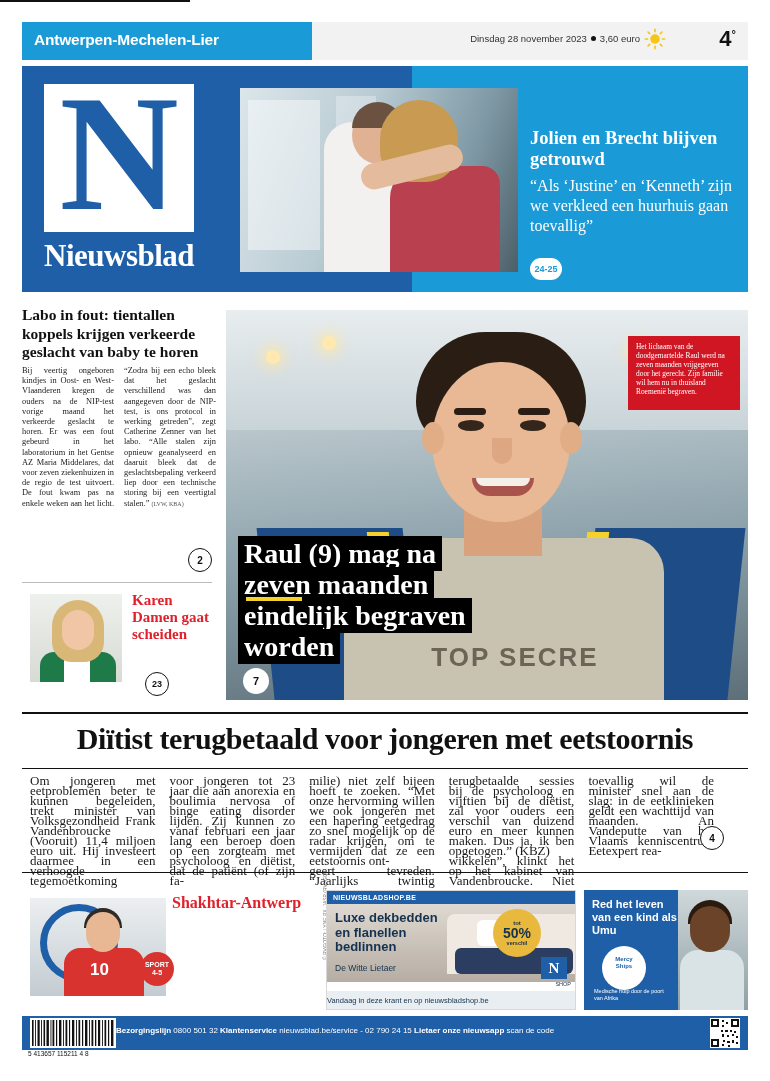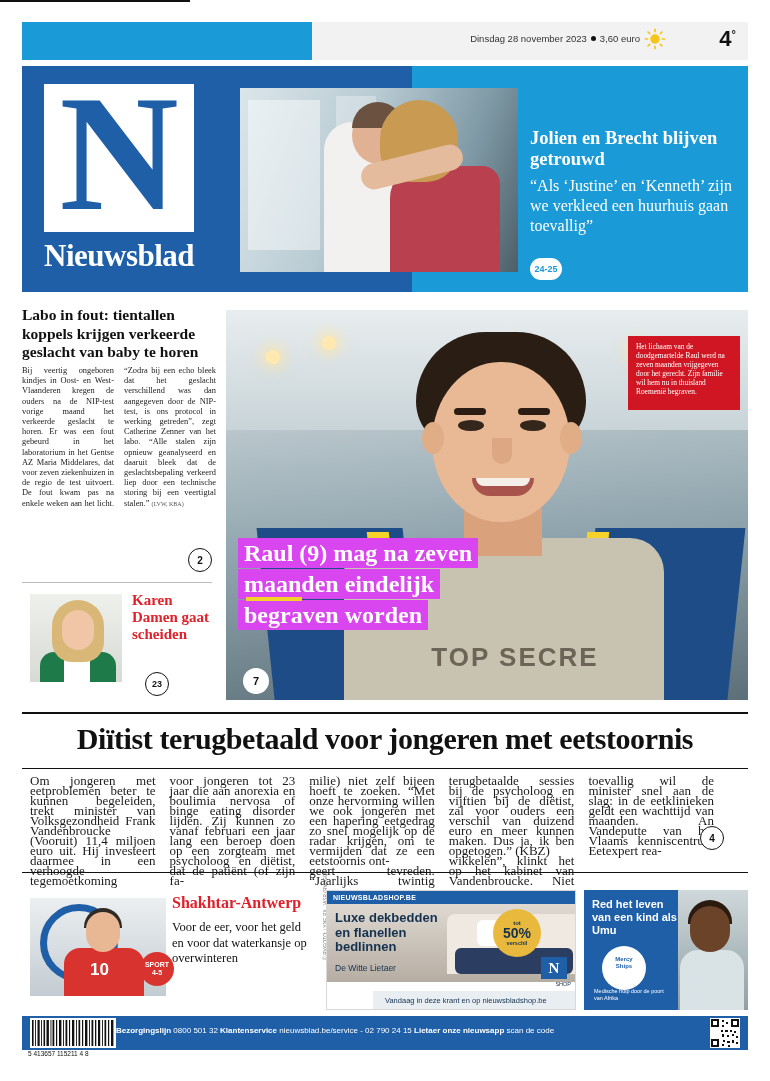--- a/index.html
+++ b/index.html
@@ -170,23 +170,23 @@
   .mp-shirt { position:absolute; left:118px; top:228px; width:320px; height:170px; background:#c8c2b0; border-radius:34px 34px 0 0; }
   .mp-jacket-l { position:absolute; left:40px; top:218px; width:146px; height:180px; background:#1e4c86; transform:skewX(6deg); }
   .mp-jacket-r { position:absolute; left:360px; top:218px; width:150px; height:180px; background:#1e4c86; transform:skewX(-6deg); }
   .mp-stripe-l { position:absolute; left:150px; top:222px; width:22px; height:176px; background:#f4d22a; transform:skewX(6deg); }
   .mp-stripe-r { position:absolute; left:352px; top:222px; width:22px; height:176px; background:#f4d22a; transform:skewX(-6deg); }
   .mp-text { position:absolute; left:164px; top:332px; width:250px; text-align:center;
      font-family:"Liberation Sans", sans-serif; font-weight:bold; font-size:26px; color:#6c6456; letter-spacing:2px; }
 
   .mp-headline { position:absolute; left:238px; top:538px; width:262px; }
   .mp-headline span {
-    display:inline; background:#d946ef; color:#ffffff;
+    display:inline; background:#000000; color:#ffffff;
     font-family:"Liberation Serif", serif; font-weight:bold;
-    font-size:24px; line-height:31px; padding:2px 6px;
+    font-size:28px; line-height:31px; padding:2px 6px;
     box-decoration-break:clone; -webkit-box-decoration-break:clone;
   }
   .mp-underline { position:absolute; left:246px; top:597px; width:56px; height:4px; background:#f4d22a; }
   .mp-bubble {
     position:absolute; left:243px; top:668px; width:26px; height:26px; border-radius:50%;
     background:#ffffff; color:#111;
     font-family:"Liberation Sans", sans-serif; font-size:11px; font-weight:bold;
     display:flex; align-items:center; justify-content:center;
   }
   .redbox {
@@ -258,21 +258,21 @@
     color:#14314f; font-family:"Liberation Sans", sans-serif; font-weight:bold;
     display:flex; flex-direction:column; align-items:center; justify-content:center; line-height:10px;
   }
   .ad1-circle .s1 { font-size:6px; }
   .ad1-circle .s2 { font-size:14px; }
   .ad1-circle .s3 { font-size:5.5px; }
   .ad1-logo { position:absolute; right:8px; bottom:30px; width:26px; height:22px; background:#1e5fa8; color:#fff;
      font-family:"Liberation Serif", serif; font-weight:bold; font-size:15px; text-align:center; line-height:22px; }
   .ad1-logo-sub { position:absolute; right:4px; bottom:22px; font-family:"Liberation Sans",sans-serif; font-size:5.5px; color:#14314f; }
   .ad1-foot { position:absolute; left:0; bottom:0; width:250px; height:18px; background:#e9eef3;
-     font-family:"Liberation Sans", sans-serif; font-size:7.5px; color:#14314f; padding:5px 0 0 12px;margin-left:46px; }
+     font-family:"Liberation Sans", sans-serif; font-size:7.5px; color:#14314f; padding:5px 0 0 0; }
 
   
   .ad2 { position:absolute; left:584px; top:890px; width:164px; height:120px; background:#1e5fa8; overflow:hidden; }
   .ad2-title { position:absolute; left:8px; top:8px; width:88px;
      font-family:"Liberation Sans", sans-serif; font-weight:bold; font-size:11px; line-height:13px; color:#ffffff; }
   .ad2-photo { position:absolute; right:0; top:0; width:70px; height:120px; background:linear-gradient(180deg,#cfd8da,#8fa0a4); }
   .ad2-photo .head { position:absolute; left:12px; top:16px; width:40px; height:46px; border-radius:20px; background:#6a4329; }
   .ad2-photo .hairk { position:absolute; left:10px; top:10px; width:44px; height:24px; border-radius:22px 22px 0 0; background:#2b1a10; }
   .ad2-photo .body { position:absolute; left:2px; top:60px; width:64px; height:60px; background:#d9e3e6; border-radius:18px 18px 0 0; }
   .ad2-logo { position:absolute; left:18px; top:56px; width:44px; height:44px; border-radius:50%; background:#ffffff; }
@@ -293,20 +293,21 @@
   .rot-credit { position:absolute; left:322px; top:960px; transform:rotate(-90deg); transform-origin:left top;
      font-family:"Liberation Sans", sans-serif; font-size:5px; color:#777; white-space:nowrap; }
 </style>
 </head>
 <body>
 
 <div class="page">
 
   <div class="topbar"></div>
   <div class="topbar-blue"></div>
+  <div class="topbar-title">Antwerpen-Mechelen-Lier</div>
   <div class="topbar-date">
     <span>Dinsdag 28 november 2023</span><span class="topbar-dot"></span><span>3,60 euro</span>
   </div>
   <svg class="sun-icon" viewBox="0 0 24 24">
     <circle cx="12" cy="12" r="5.2" fill="#f5c518"></circle>
     <g stroke="#f5c518" stroke-width="1.8" stroke-linecap="round">
       <line x1="12" y1="1.5" x2="12" y2="4"></line>
         <line x1="12" y1="20" x2="12" y2="22.5"></line>
       <line x1="1.5" y1="12" x2="4" y2="12"></line>
         <line x1="20" y1="12" x2="22.5" y2="12"></line>
@@ -410,21 +411,20 @@
       <div class="body"></div>
     <div class="num">10</div>
     <div class="hair"></div>
       <div class="head"></div>
   </div>
   <div class="sh-badge">
     <span>SPORT</span>
     <span>4-5</span>
   </div>
   <div class="sh-title">Shakhtar-Antwerp</div>
-  <div class="sh-text">Voor de eer, voor het geld en voor dat waterkansje op overwinteren</div>
   <div class="rot-credit">© RV/FOTO: LYNE PX, JASP (RV)-GQ</div>
 
   <div class="ad1">
     <div class="ad1-top">NIEUWSBLADSHOP.BE</div>
     <div class="ad1-photo">
       <div class="bed"></div>
         <div class="pillow"></div>
         <div class="blanket"></div>
     </div>
     <div class="ad1-title">Luxe dekbedden en flanellen bedlinnen</div>

